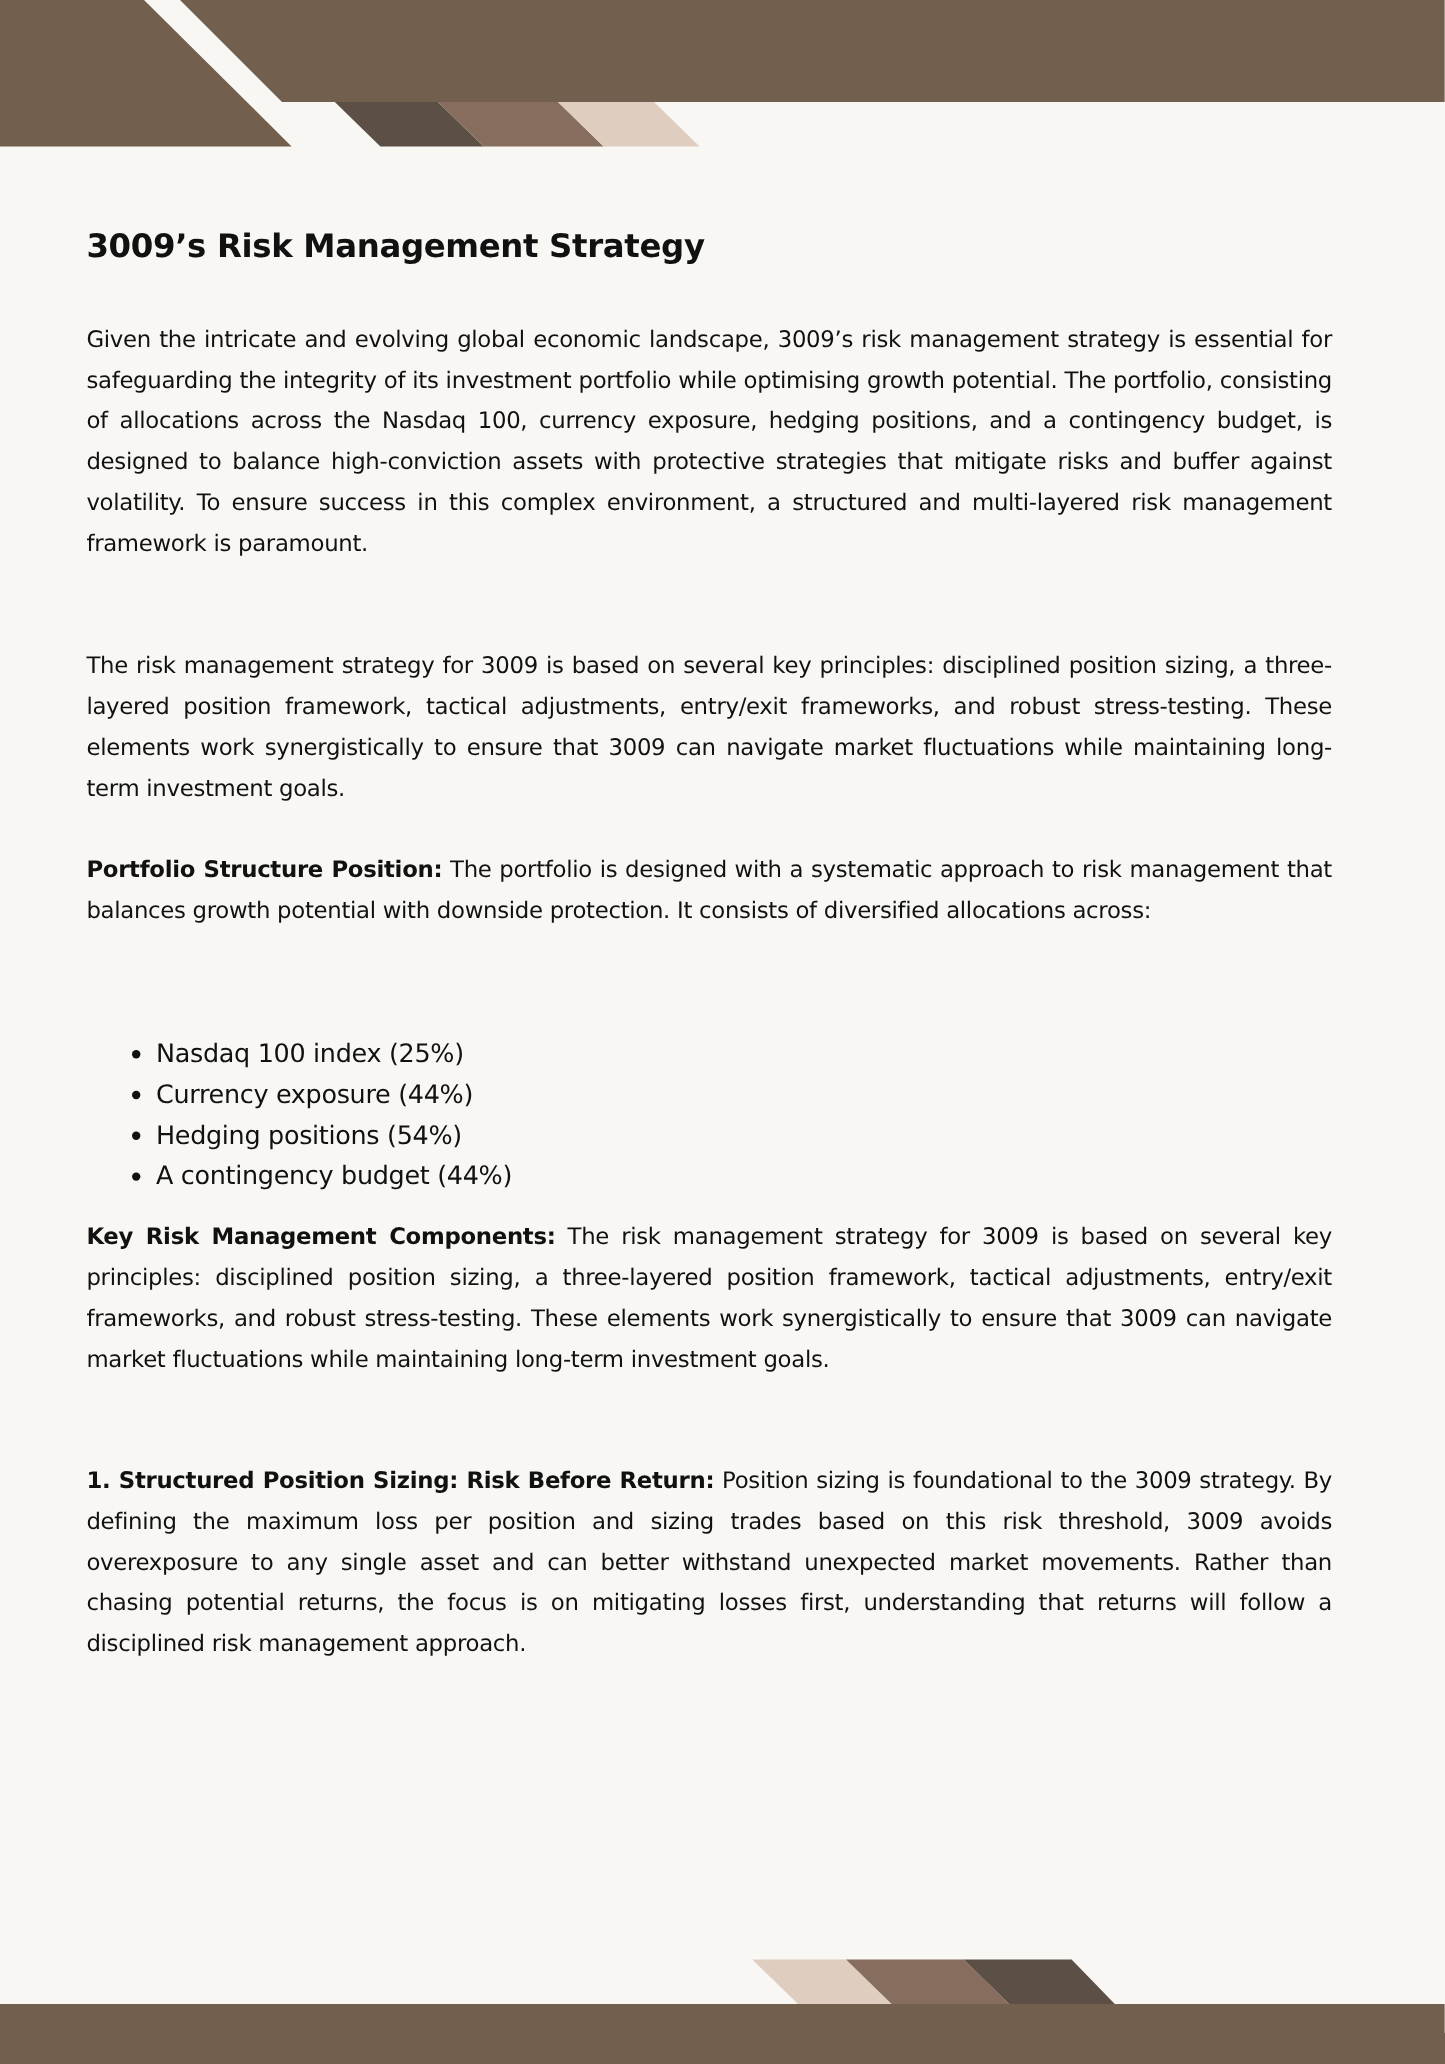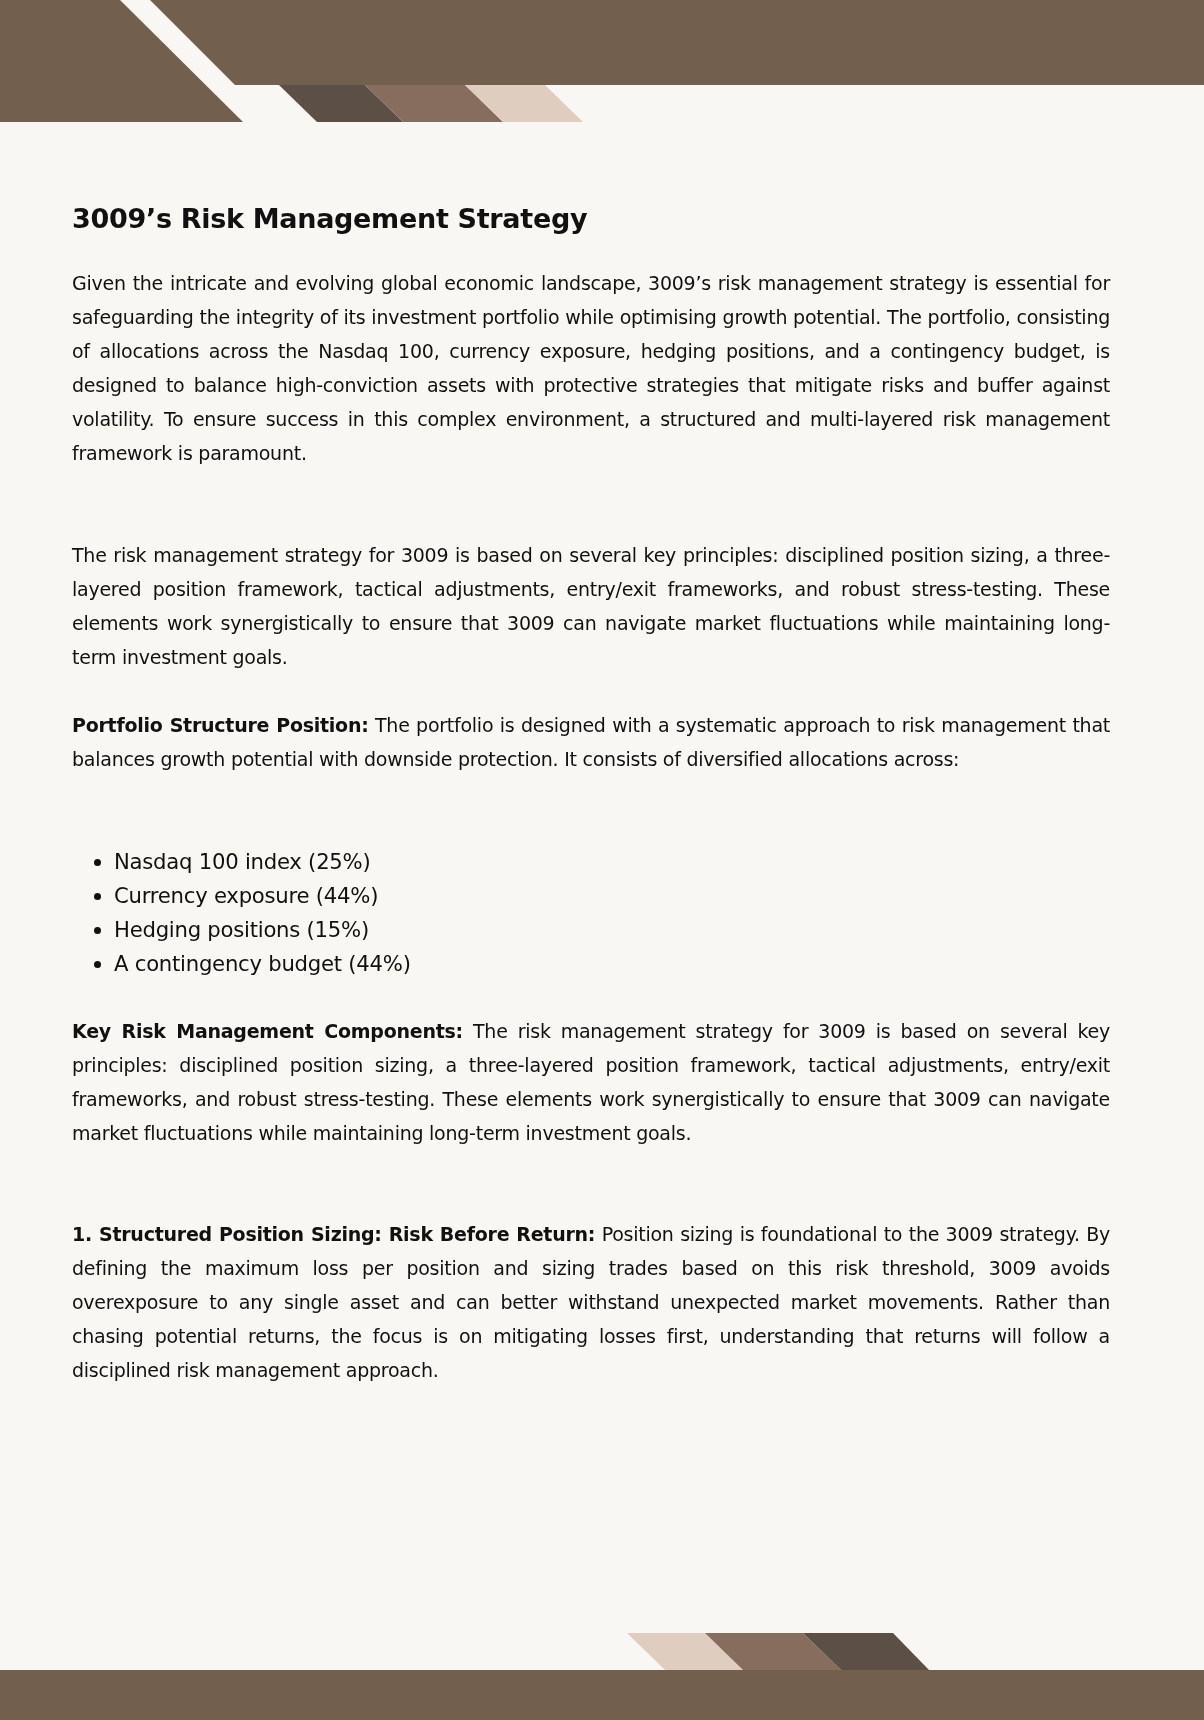--- a/index.html
+++ b/index.html
@@ -1,23 +1,23 @@
 <!DOCTYPE html>
 <html><head>
 <meta charset="utf-8">
 <style>
   html, body { margin:0; padding:0; }
   body { width:1204px; height:1720px; background:#f8f7f4; position:relative; overflow:hidden;
          font-family:"DejaVu Sans", sans-serif; color:#111; }
   .deco { position:absolute; left:0; top:0; }
   .content { position:absolute; left:72px; top:0; width:1038px; }
-  .title { position:absolute; top:203px; left:0; font-size:27px; font-weight:bold; margin:0; white-space:nowrap; letter-spacing:-0.3px; }
+  .title { position:absolute; top:190px; left:0; font-size:27px; font-weight:bold; margin:0; white-space:nowrap; letter-spacing:-0.3px; }
   .p { position:absolute; left:0; width:1038px; margin:0; font-size:19px; line-height:34px; text-align:justify; letter-spacing:-0.25px; }
   .p b { font-weight:bold; }
-  ul.bullets { position:absolute; left:0; margin:0; padding:0 0 0 42px; font-size:21.2px; line-height:34px; letter-spacing:-0.25px; }
+  ul.bullets { position:absolute; left:0; margin:16px; padding:0 0 0 42px; font-size:21.2px; line-height:34px; letter-spacing:-0.25px; }
   ul.bullets li { padding-left:0; }
 </style>
 </head>
 <body>
 
 <svg class="deco" width="1204" height="130" viewBox="0 0 1204 130">
   <polygon points="0,0 120,0 243,122 0,122" fill="#735f4e"></polygon>
   <polygon points="150,0 1204,0 1204,85 235,85" fill="#735f4e"></polygon>
   <polygon points="279,85 365,85 403,122 317,122" fill="#5c4f45"></polygon>
   <polygon points="365,85 465,85 503,122 403,122" fill="#866d5d"></polygon>
@@ -36,20 +36,20 @@
 
   <p class="p" style="top:266px">Given the intricate and evolving global economic landscape, 3009’s risk management strategy is essential for safeguarding the integrity of its investment portfolio while optimising growth potential. The portfolio, consisting of allocations across the Nasdaq 100, currency exposure, hedging positions, and a contingency budget, is designed to balance high-conviction assets with protective strategies that mitigate risks and buffer against volatility. To ensure success in this complex environment, a structured and multi-layered risk management framework is paramount.</p>
 
   <p class="p" style="top:538px">The risk management strategy for 3009 is based on several key principles: disciplined position sizing, a three-layered position framework, tactical adjustments, entry/exit frameworks, and robust stress-testing. These elements work synergistically to ensure that 3009 can navigate market fluctuations while maintaining long-term investment goals.</p>
 
   <p class="p" style="top:708px"><b>Portfolio Structure Position:</b><span> The portfolio is designed with a systematic approach to risk management that balances growth potential with downside protection. It consists of diversified allocations across:</span></p>
 
   <ul class="bullets" style="top:845px">
     <li>Nasdaq 100 index (25%)</li>
     <li>Currency exposure (44%)</li>
-    <li>Hedging positions (15%)</li>
+    <li>Hedging positions (54%)</li>
     <li>A contingency budget (44%)</li>
   </ul>
 
   <p class="p" style="top:1014px"><b>Key Risk Management Components:</b><span> The risk management strategy for 3009 is based on several key principles: disciplined position sizing, a three-layered position framework, tactical adjustments, entry/exit frameworks, and robust stress-testing. These elements work synergistically to ensure that 3009 can navigate market fluctuations while maintaining long-term investment goals.</span></p>
 
   <p class="p" style="top:1217px"><b>1. Structured Position Sizing: Risk Before Return:</b><span> Position sizing is foundational to the 3009 strategy. By defining the maximum loss per position and sizing trades based on this risk threshold, 3009 avoids overexposure to any single asset and can better withstand unexpected market movements. Rather than chasing potential returns, the focus is on mitigating losses first, understanding that returns will follow a disciplined risk management approach.</span></p>
 </div>
 
 </body></html>

